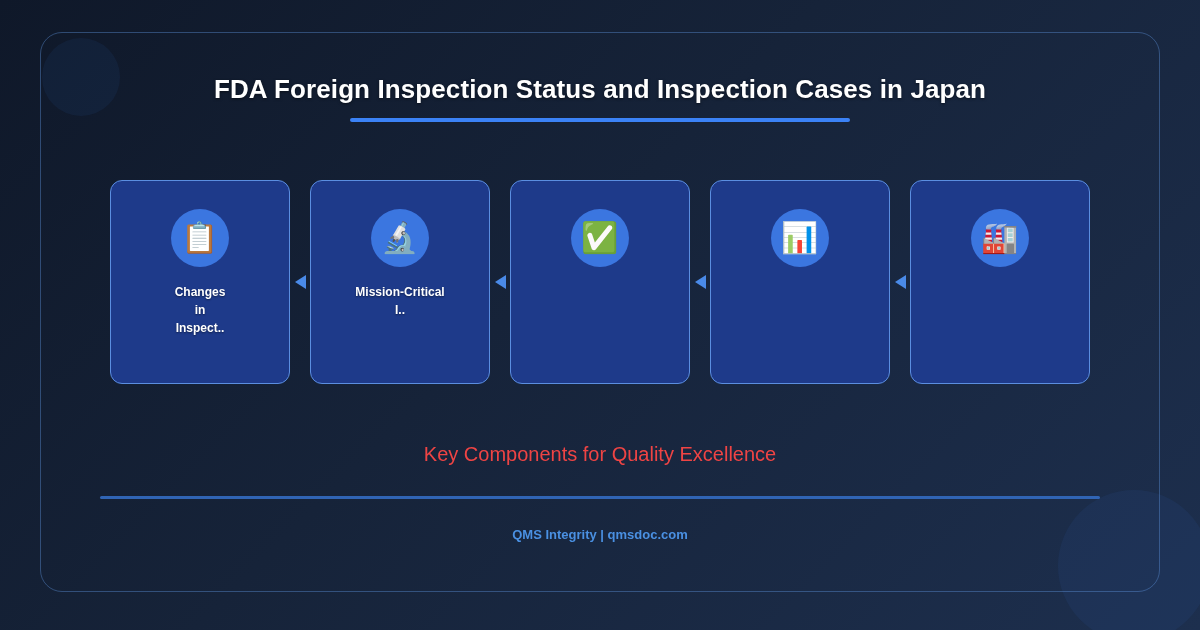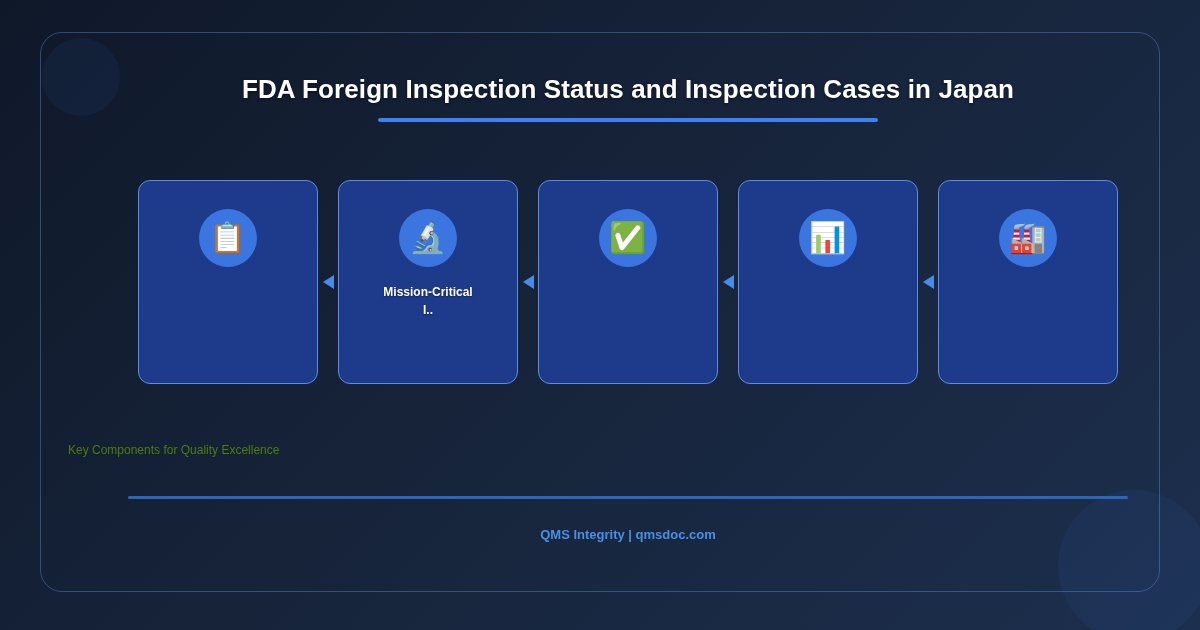--- a/index.html
+++ b/index.html
@@ -48,21 +48,20 @@
     pointer-events: none;
   }
 
   
   .content {
     position: absolute;
     left: 40px;
     top: 32px;
     width: 1120px;
     height: 560px;
-    margin-left: 28px;
   }
 
   
   .title {
     position: absolute;
     top: 42px;
     left: 0;
     width: 1120px;
     text-align: center;
     font-size: 26px;
@@ -147,22 +146,23 @@
     border-bottom: 7px solid transparent;
     border-right: 11px solid #4a8ae8;
   }
 
   
   .subtitle {
     position: absolute;
     top: 411px;
     left: 0;
     width: 1120px;
-    font-size: 12px;
-    color: #4d7c0f;
+    text-align: center;
+    font-size: 20px;
+    color: #ef4444;
   }
 
   
   .footer-divider {
     position: absolute;
     top: 464px;
     left: 60px;
     width: 1000px;
     height: 3px;
     background: #3064b4;
@@ -188,20 +188,23 @@
 <div class="frame"></div>
 
 <div class="content">
 
   <div class="title">FDA Foreign Inspection Status and Inspection Cases in Japan</div>
   <div class="title-underline"></div>
 
   <div class="cards" id="cards-row">
       <div class="card">
         <div class="icon-circle">📋</div>
+        <div class="card-label">Changes
+in
+Inspect..</div>
       </div>
       <div class="connector">
         <div class="arrow"></div>
       </div>
       <div class="card">
         <div class="icon-circle">🔬</div>
         <div class="card-label">Mission-Critical
 I..</div>
       </div>
       <div class="connector">

